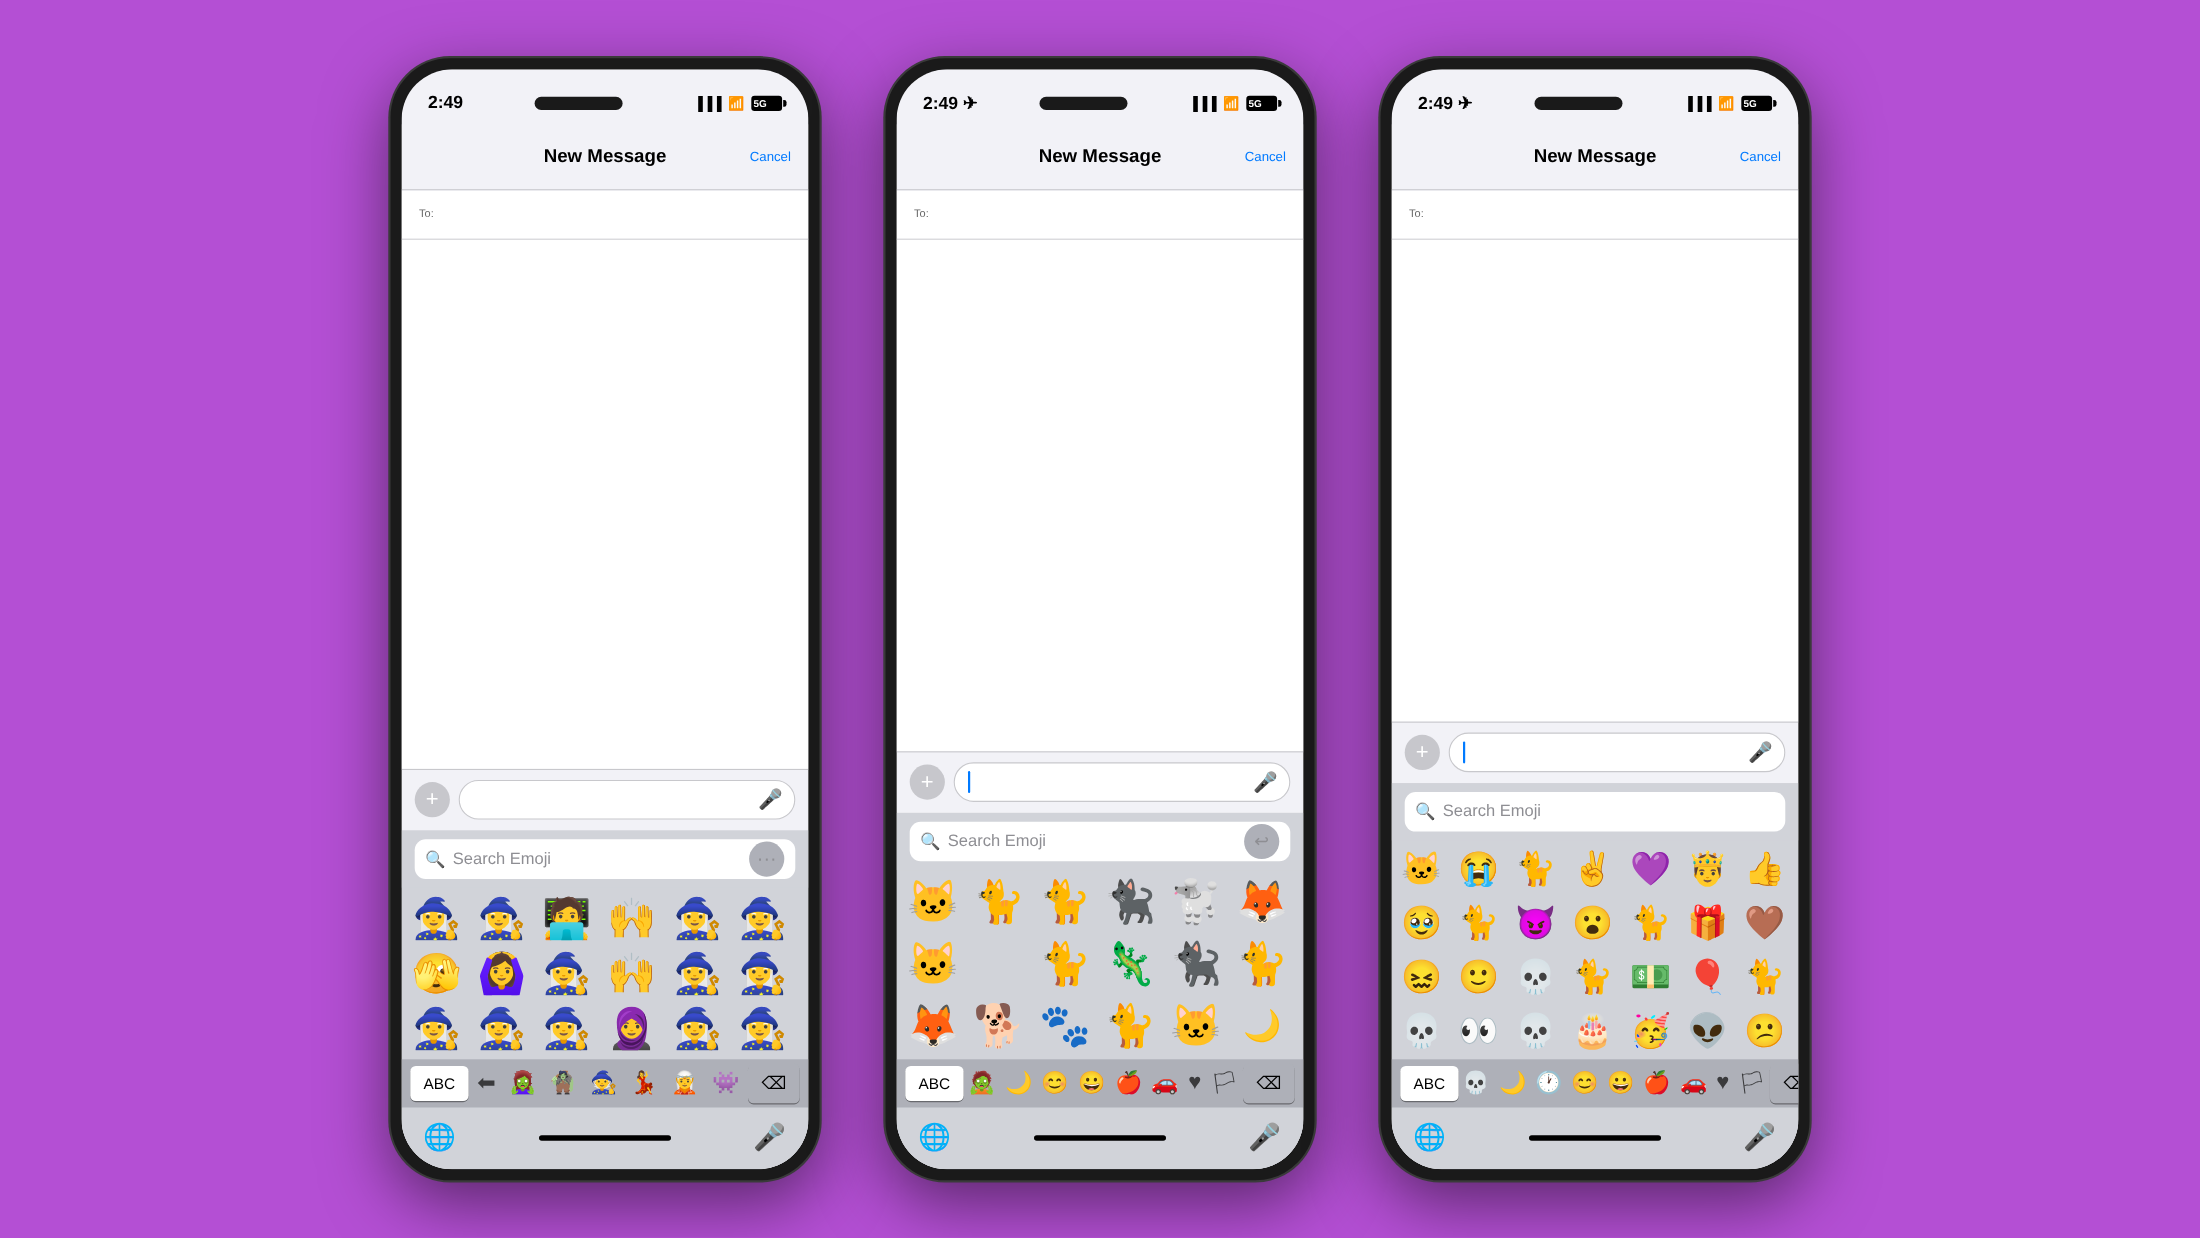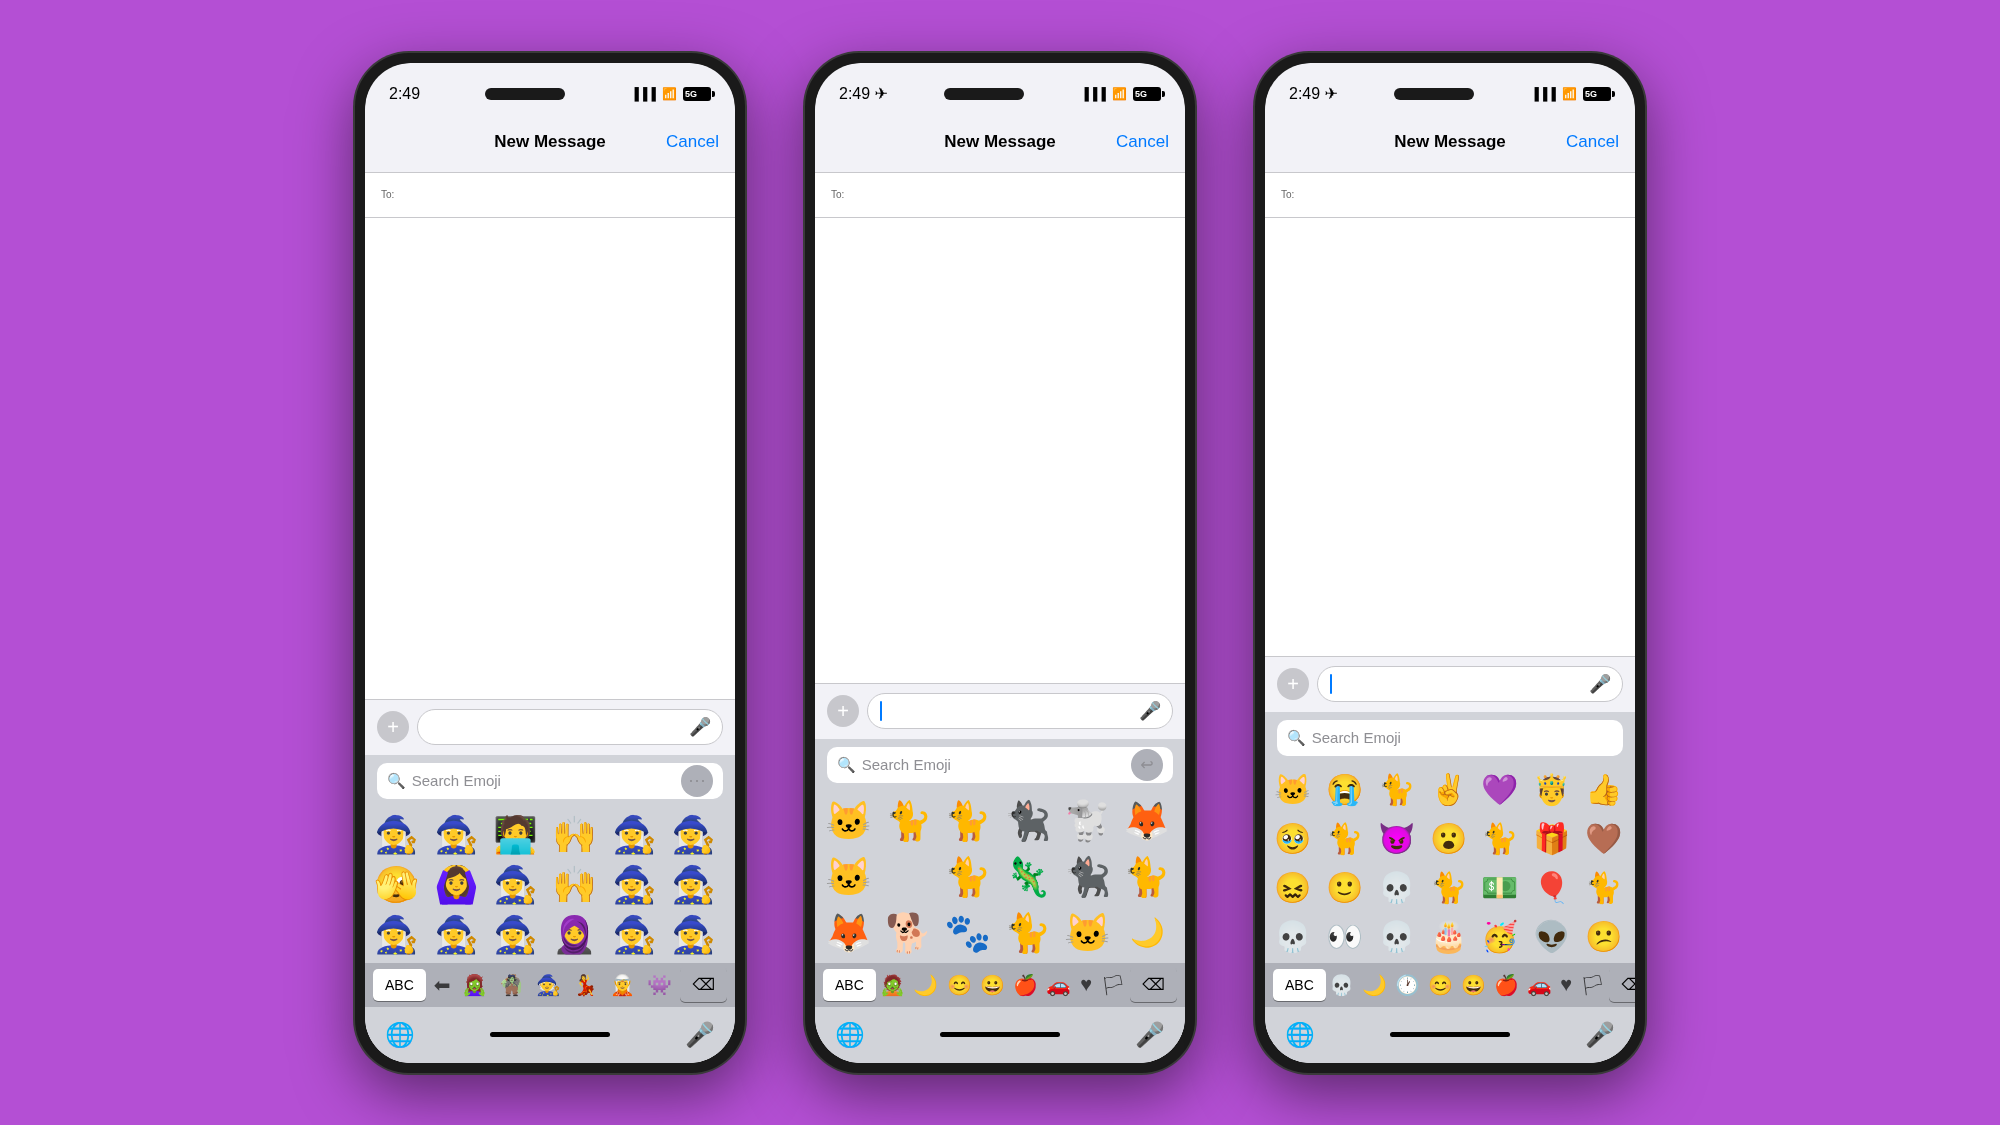--- a/index.html
+++ b/index.html
@@ -48,21 +48,21 @@
       background: transparent;
       display: flex;
       align-items: center;
       justify-content: space-between;
       padding: 12px 24px 0;
       flex-shrink: 0;
     }
 
     .status-time {
       font-size: 16px;
-      font-weight: 400;
+      font-weight: 700;
       color: #000;
       display: flex;
       align-items: center;
       gap: 4px;
     }
 
     .status-icons {
       display: flex;
       align-items: center;
       gap: 6px;
@@ -113,21 +113,21 @@
       font-weight: 600;
       color: #000;
       position: absolute;
       left: 50%;
       transform: translateX(-50%);
     }
 
     .nav-cancel {
       position: absolute;
       right: 16px;
-      font-size: 17px;
+      font-size: 12px;
       color: #007aff;
     }
 
     
     .message-area {
       background: #fff;
       flex: 1;
       display: flex;
       flex-direction: column;
       min-height: 0;

